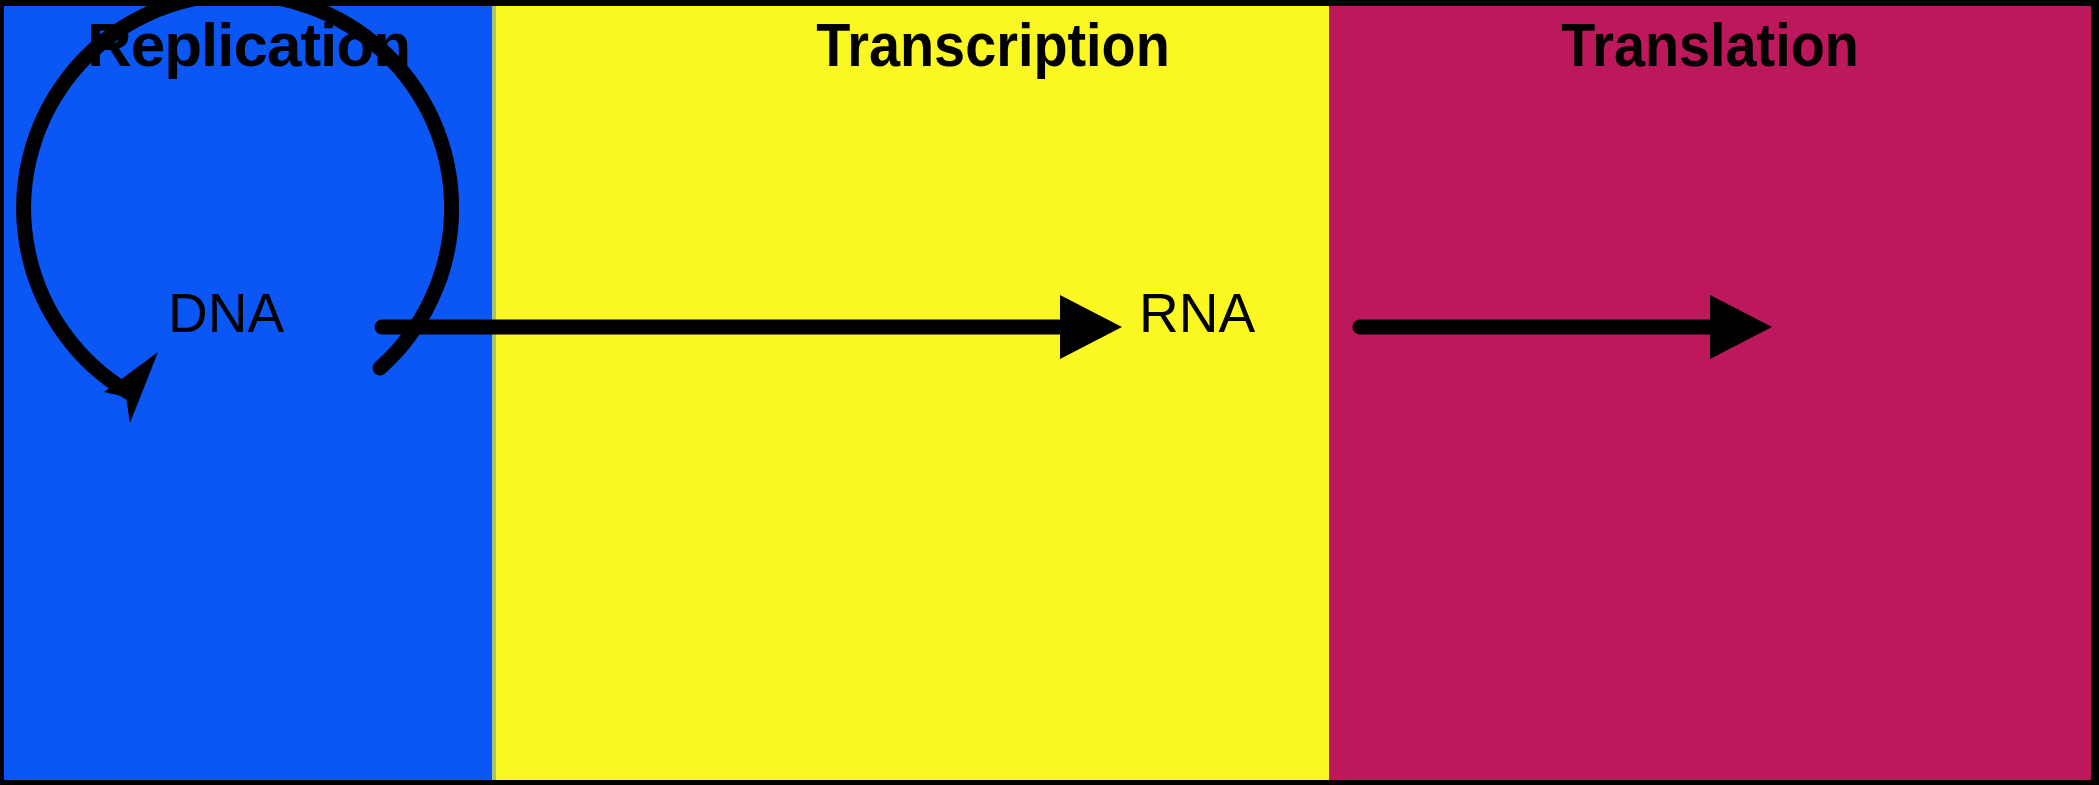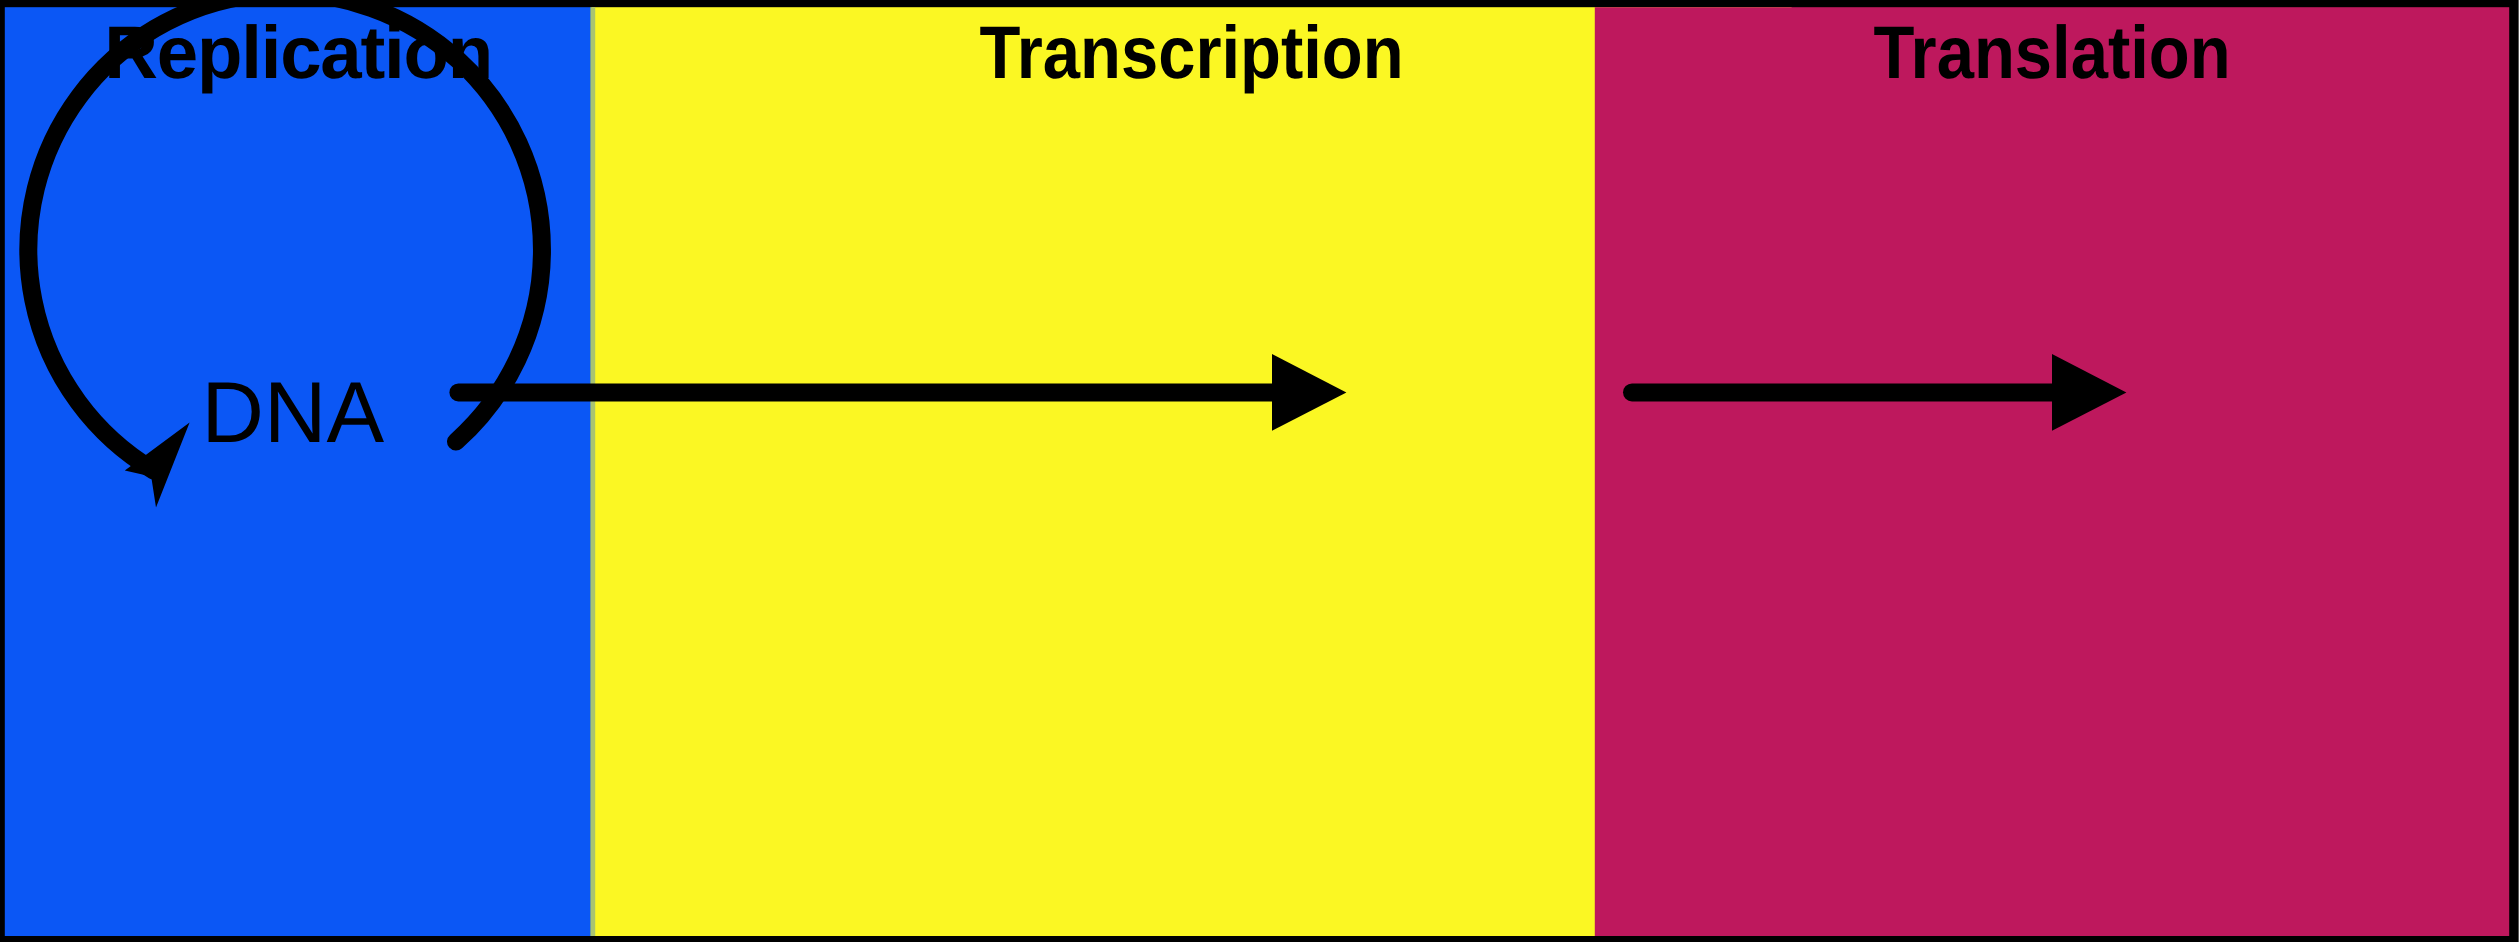--- a/index.html
+++ b/index.html
@@ -73,25 +73,24 @@
     font-size: 62px;
     transform: scaleX(0.90);
     transform-origin: 50% 0;
   }
 
   
   .molecule-label {
     position: absolute;
     color: #000000;
     font-weight: normal;
-    font-size: 72px;
+    font-size: 55px;
     line-height: 1;
     white-space: nowrap;
     user-select: none;
-    margin-top: 22px;
   }
   #label-dna {
     left: 168px;
     top: 286px;
   }
   #label-rna {
     left: 1139px;
     top: 286px;
   }
 
@@ -119,20 +118,21 @@
   </div>
 
   <div class="panel" id="panel-translation">
     <div class="panel-title" id="title-translation">Translation</div>
   </div>
 
   <div id="panel-seam"></div>
 
   <div class="molecule-label" id="label-dna">DNA</div>
 
+  <div class="molecule-label" id="label-rna">RNA</div>
 
   <svg id="vector-layer" viewBox="0 0 2099 785">
 
     <g>
       <path d="M 380 368
                A 214 214 0 1 0 128 392" fill="none" stroke="#000000" stroke-width="15" stroke-linecap="round"></path>
 
       <polygon points="158,352 104,392 126,397 130,423" fill="#000000"></polygon>
     </g>
 

